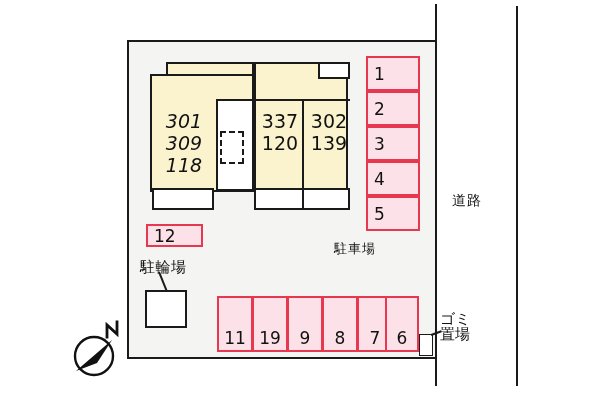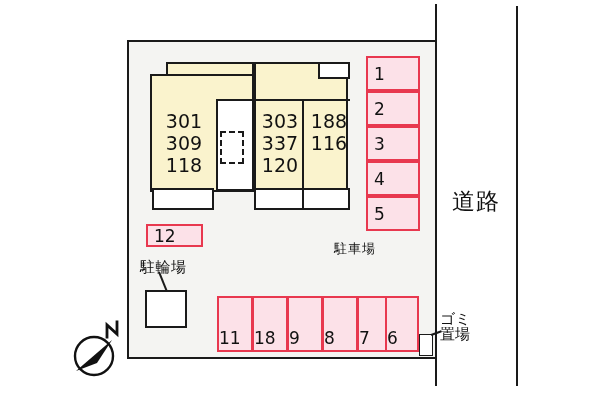--- a/index.html
+++ b/index.html
@@ -37,22 +37,22 @@
     position: absolute;
     width: 0;
     border-left: 2px solid #1a1a1a;
   }
   .road-line-inner { left: 435px; top: 4px;  height: 382px; }
   .road-line-outer { left: 516px; top: 6px;  height: 380px; }
 
   .road-label {
     position: absolute;
     left: 452px;
-    top: 186px;
-    font-size: 23px;
+    top: 192px;
+    font-size: 14px;
     letter-spacing: 1px;
     color: #111;
     white-space: nowrap;
   }
 
   
   .building {
     position: absolute;
     left: 150px;
     top: 62px;
@@ -117,21 +117,21 @@
   
   .unit-stack {
     position: absolute;
     font-size: 19px;
     line-height: 22px;
     color: #111;
     text-align: center;
     letter-spacing: 0px;
     font-family: "DejaVu Sans", "Liberation Sans", sans-serif;
   }
-  .unit-301 { left: 156px; top: 110px; width: 56px; }
+  .unit-301 { left: 156px; top: 110px; width: 56px; font-style: italic; }
   .unit-303 { left: 254px; top: 110px; width: 52px; }
   .unit-302 { left: 306px; top: 110px; width: 46px; }
 
   
   .stall {
     position: absolute;
     box-sizing: border-box;
     background: #fce1e8;
     border: 2px solid #e8384f;
     color: #111;
@@ -154,21 +154,21 @@
   .cs-3 { top: 126px; }
   .cs-4 { top: 161px; }
   .cs-5 { top: 196px; }
 
   
   .row-stall {
     top: 296px;
     width: 36px;
     height: 56px;
     align-items: flex-end;
-    justify-content: flex-start;
+    justify-content: center;
     padding-bottom: 2px;
   }
   .rs-0 { left: 217px; }
   .rs-1 { left: 252px; }
   .rs-2 { left: 287px; }
   .rs-3 { left: 322px; }
   .rs-4 { left: 357px; }
   .rs-5 { left: 385px; width: 34px; }
 
   
@@ -288,27 +288,26 @@
   <div class="balcony bal-bl"></div>
   <div class="balcony bal-bc"></div>
   <div class="balcony bal-br"></div>
 
   <div class="unit-stack unit-301">
     <div>301</div>
     <div>309</div>
     <div>118</div>
   </div>
   <div class="unit-stack unit-303">
-    <div>303</div>
     <div>337</div>
     <div>120</div>
   </div>
   <div class="unit-stack unit-302">
-    <div>188</div>
-    <div>116</div>
+    <div>302</div>
+    <div>139</div>
   </div>
 
   <div class="stall col-stall cs-1">
       <span>1</span>
     </div>
   <div class="stall col-stall cs-2">
       <span>2</span>
     </div>
   <div class="stall col-stall cs-3">
       <span>3</span>
@@ -317,21 +316,21 @@
       <span>4</span>
     </div>
   <div class="stall col-stall cs-5">
       <span>5</span>
     </div>
 
   <div class="stall row-stall rs-0">
       <span>11</span>
     </div>
   <div class="stall row-stall rs-1">
-      <span>18</span>
+      <span>19</span>
     </div>
   <div class="stall row-stall rs-2">
       <span>9</span>
     </div>
   <div class="stall row-stall rs-3">
       <span>8</span>
     </div>
   <div class="stall row-stall rs-4">
       <span>7</span>
     </div>

